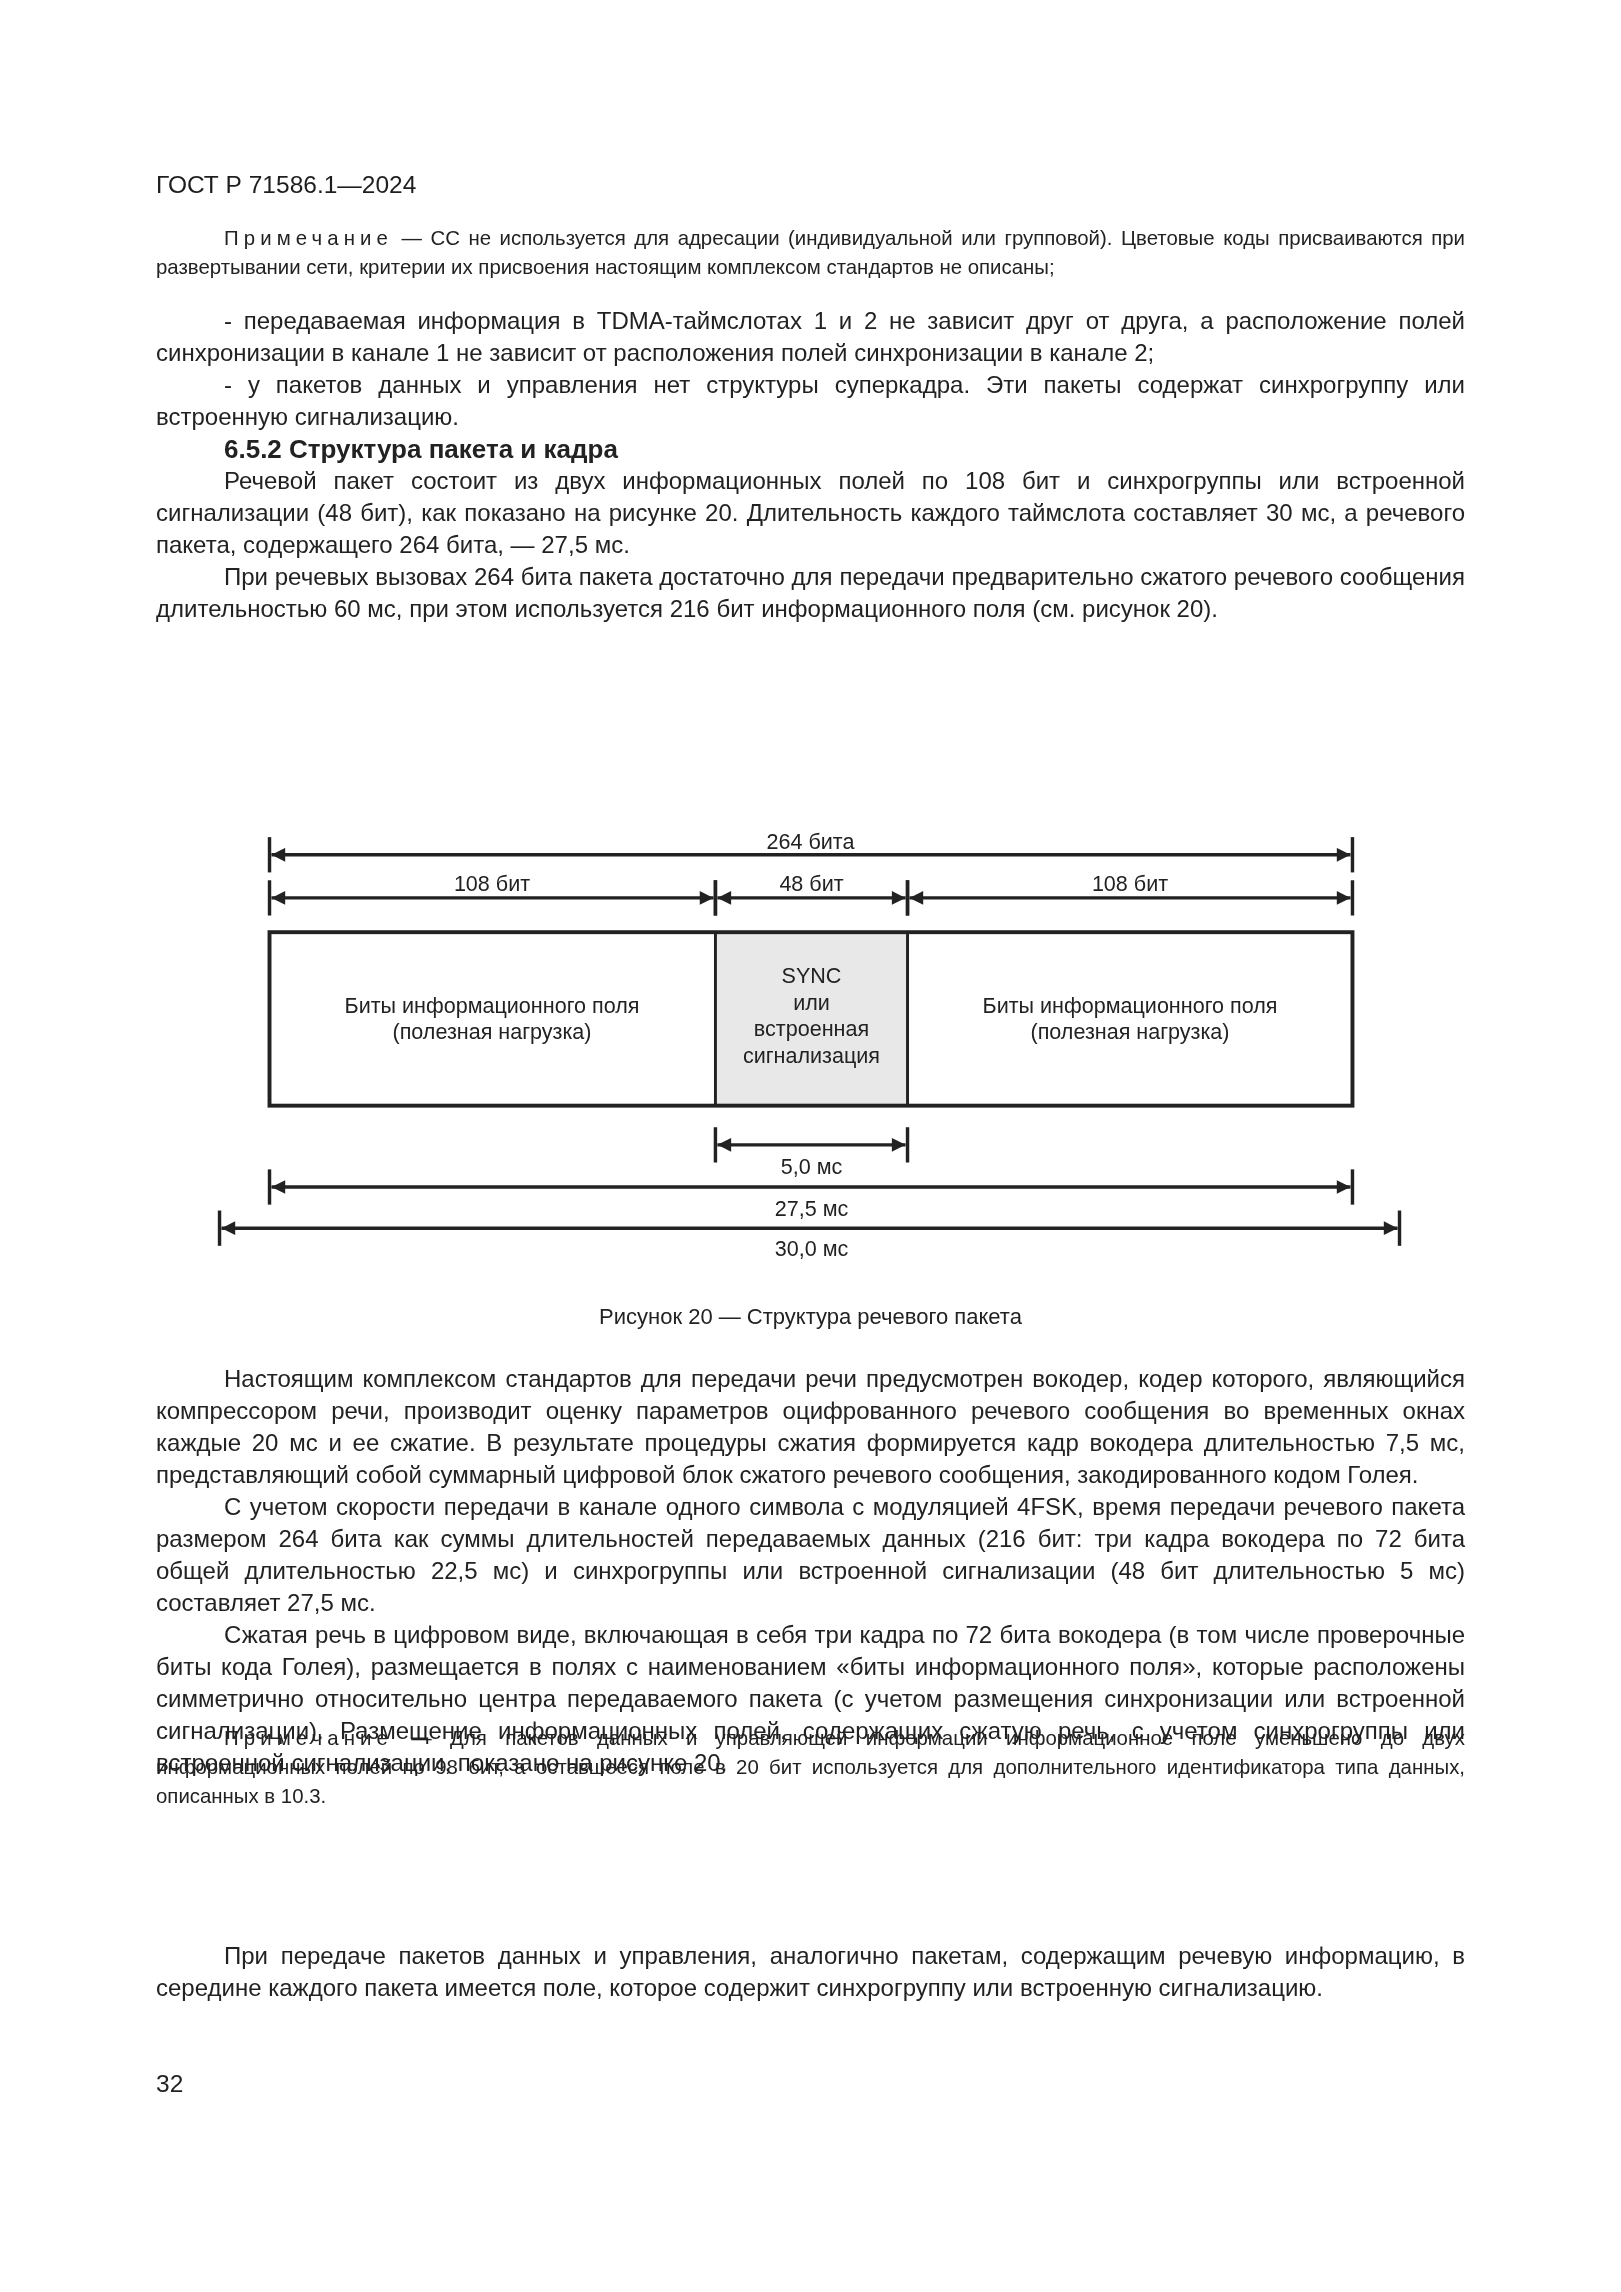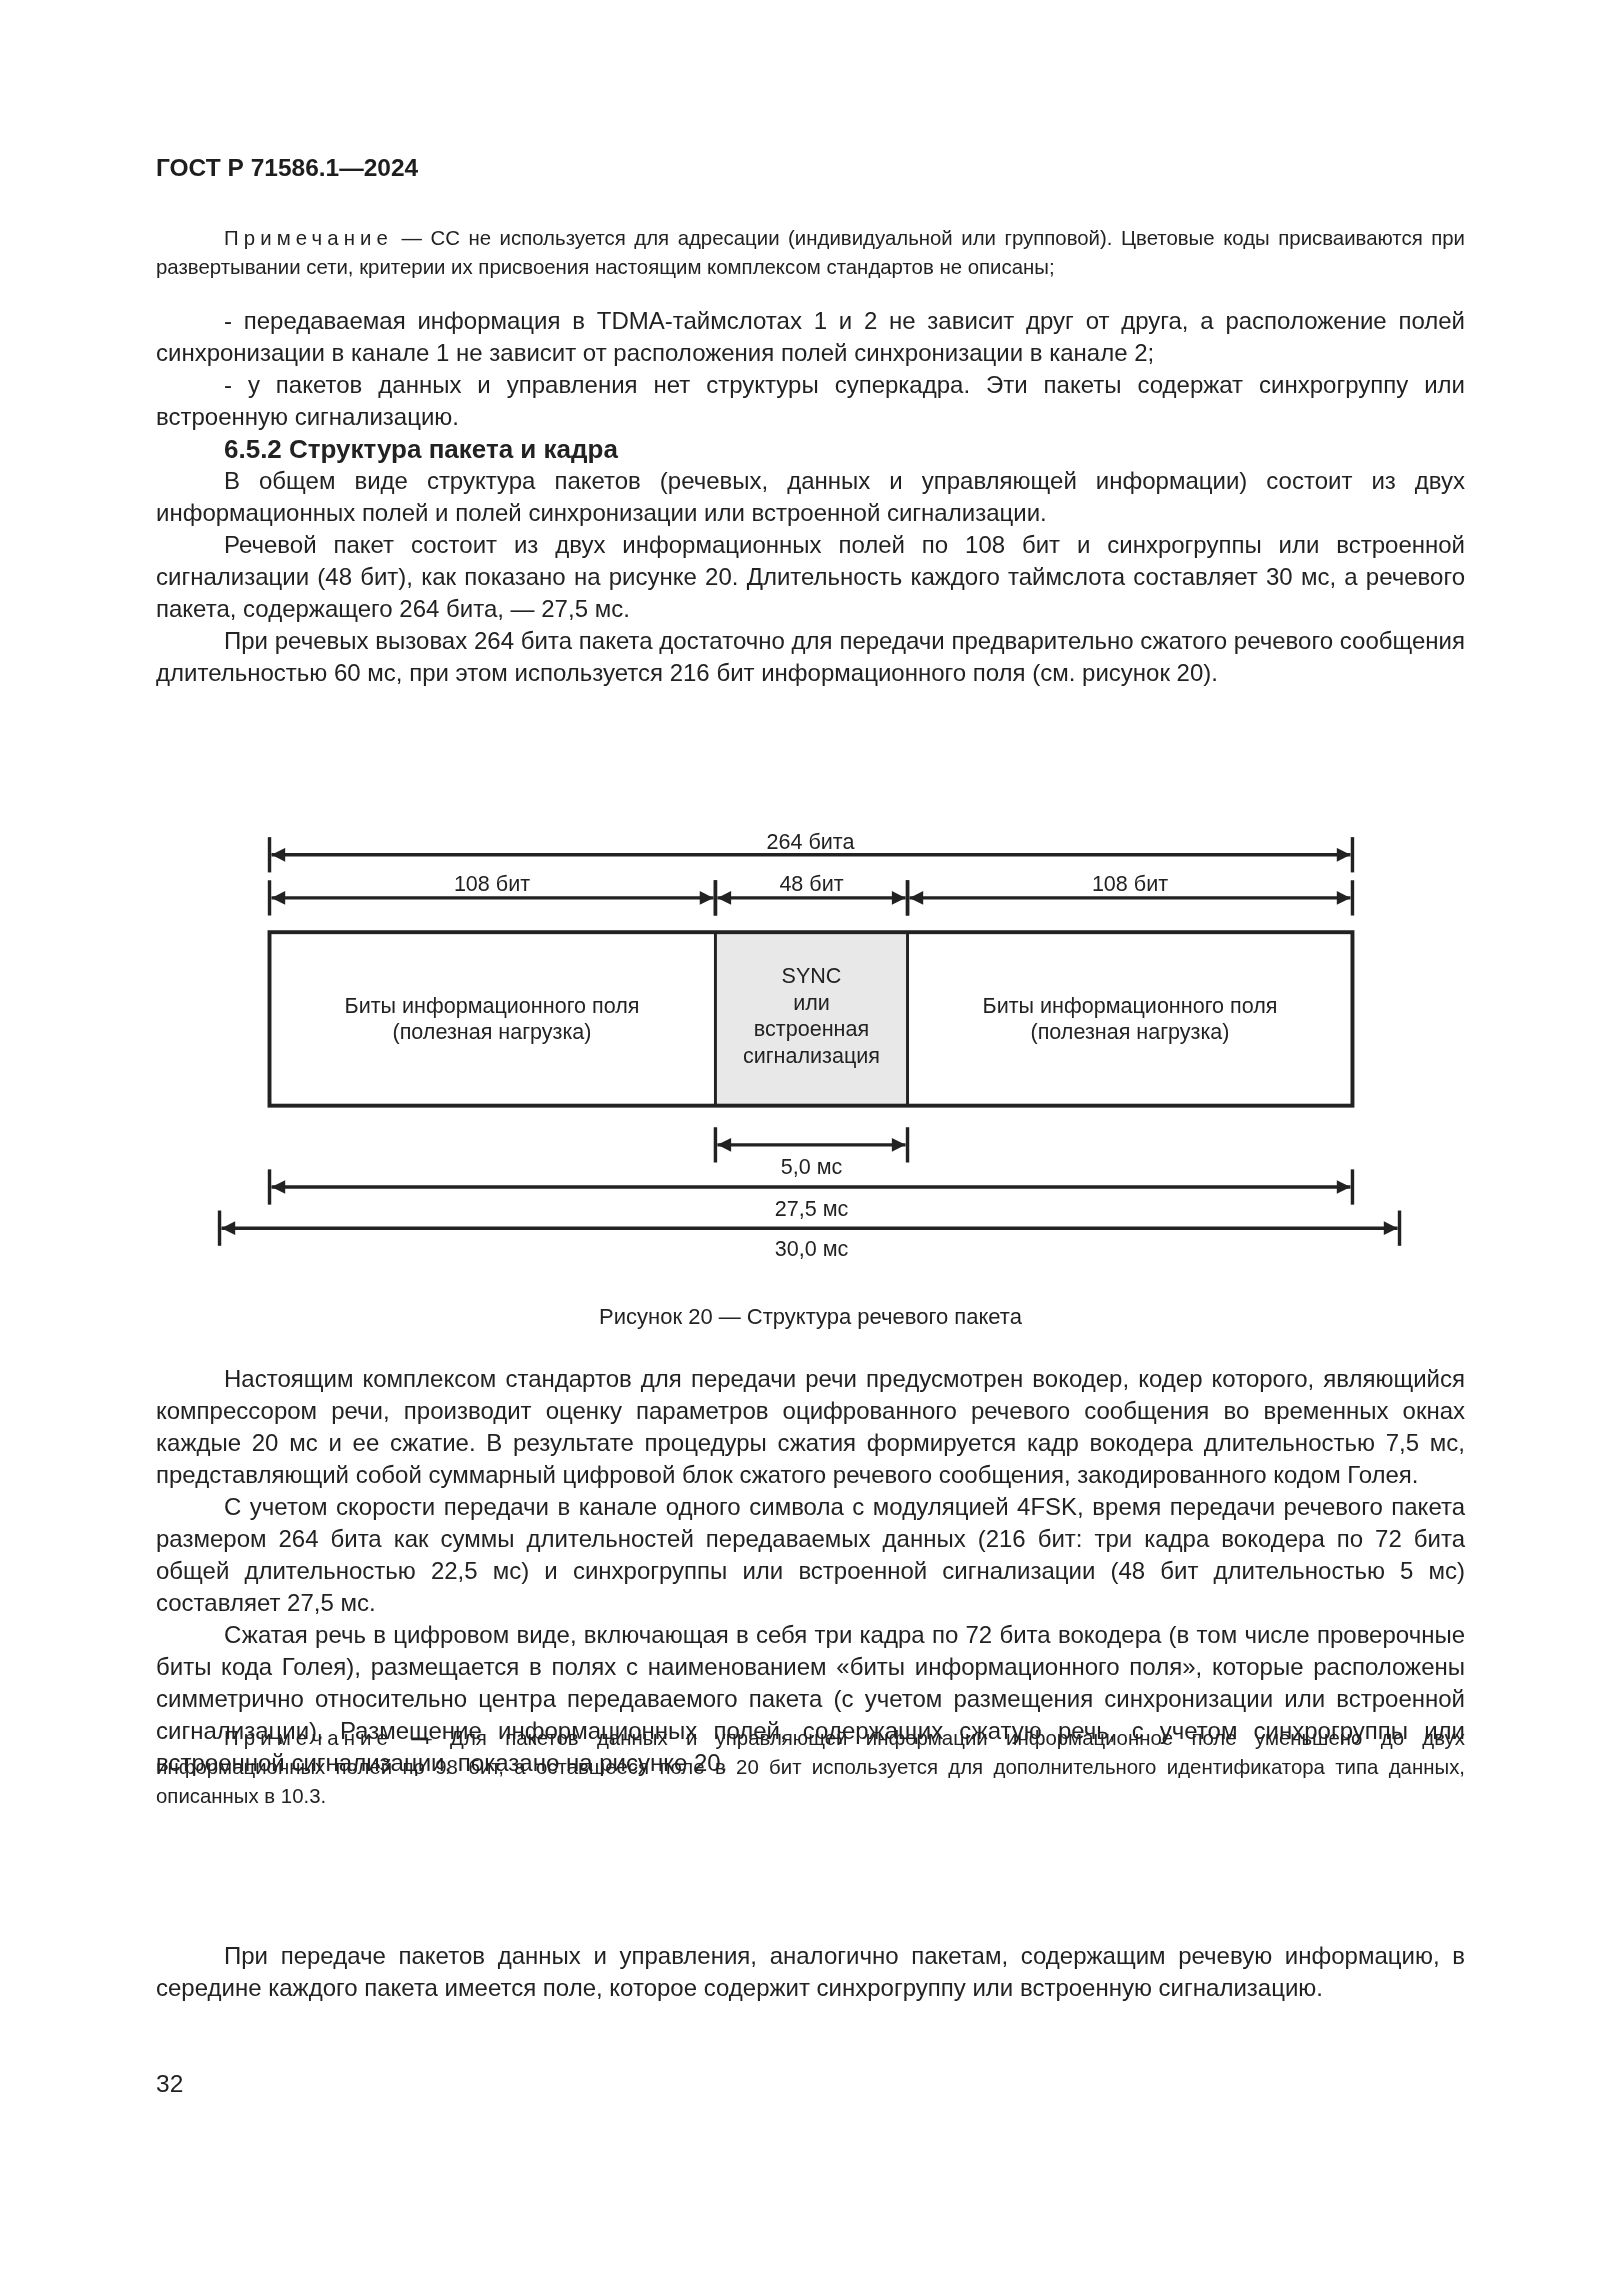--- a/index.html
+++ b/index.html
@@ -2,21 +2,21 @@
 <html><head>
 <meta charset="utf-8">
 <style>
   html, body { margin: 0; padding: 0; background: #ffffff; }
   body {
     width: 1621px; height: 2293px; position: relative; overflow: hidden;
     font-family: "Liberation Sans", sans-serif; color: #222222;
   }
   .abs { position: absolute; }
   .header {
-    left: 156px; top: 153px; font-size: 24.5px; font-weight: bold; line-height: 29px;
+    left: 156px; top: 170px; font-size: 24.5px; font-weight: normal; line-height: 29px;
     white-space: nowrap; color: #1e1e1e;
   }
   .col { position: absolute; left: 156px; width: 1309px; }
   .p {
     font-size: 24px; line-height: 32px; text-align: justify; text-indent: 68px;
     margin: 0; text-align-last: left;
   }
   .note {
     font-size: 20.4px; line-height: 29px; text-align: justify; text-indent: 68px; margin: 0;
   }
@@ -35,21 +35,20 @@
 <div class="abs header">ГОСТ Р 71586.1—2024</div>
 
 <div class="col" style="top:224px;">
   <p class="note"><span class="spaced">Примечание</span><span> — СС не используется для адресации (индивидуальной или групповой). Цветовые коды присваиваются при развертывании сети, критерии их присвоения настоящим комплексом стандартов не описаны;</span></p>
 </div>
 
 <div class="col" style="top:305px;">
   <p class="p">- передаваемая информация в TDMA-таймслотах 1 и 2 не зависит друг от друга, а расположение полей синхронизации в канале 1 не зависит от расположения полей синхронизации в канале 2;</p>
   <p class="p">- у пакетов данных и управления нет структуры суперкадра. Эти пакеты содержат синхрогруппу или встроенную сигнализацию.</p>
   <p class="h3">6.5.2 Структура пакета и кадра</p>
-  <p class="p">В общем виде структура пакетов (речевых, данных и управляющей информации) состоит из двух информационных полей и полей синхронизации или встроенной сигнализации.</p>
   <p class="p">Речевой пакет состоит из двух информационных полей по 108 бит и синхрогруппы или встроенной сигнализации (48 бит), как показано на рисунке 20. Длительность каждого таймслота составляет 30 мс, а речевого пакета, содержащего 264 бита, — 27,5 мс.</p>
   <p class="p">При речевых вызовах 264 бита пакета достаточно для передачи предварительно сжатого речевого сообщения длительностью 60 мс, при этом используется 216 бит информационного поля (см. рисунок 20).</p>
 </div>
 
 <svg class="abs" style="left:0;top:0;" width="1621" height="1294" viewBox="0 0 1654 1320">
   <defs>
     <marker id="arrowEnd" viewBox="0 0 10 10" refX="10" refY="5" markerWidth="5" markerHeight="4" orient="auto" markerUnits="strokeWidth">
       <path d="M0,0 L10,5 L0,10 z" fill="#222"></path>
     </marker>
     <marker id="arrowStart" viewBox="0 0 10 10" refX="0" refY="5" markerWidth="5" markerHeight="4" orient="auto" markerUnits="strokeWidth">

